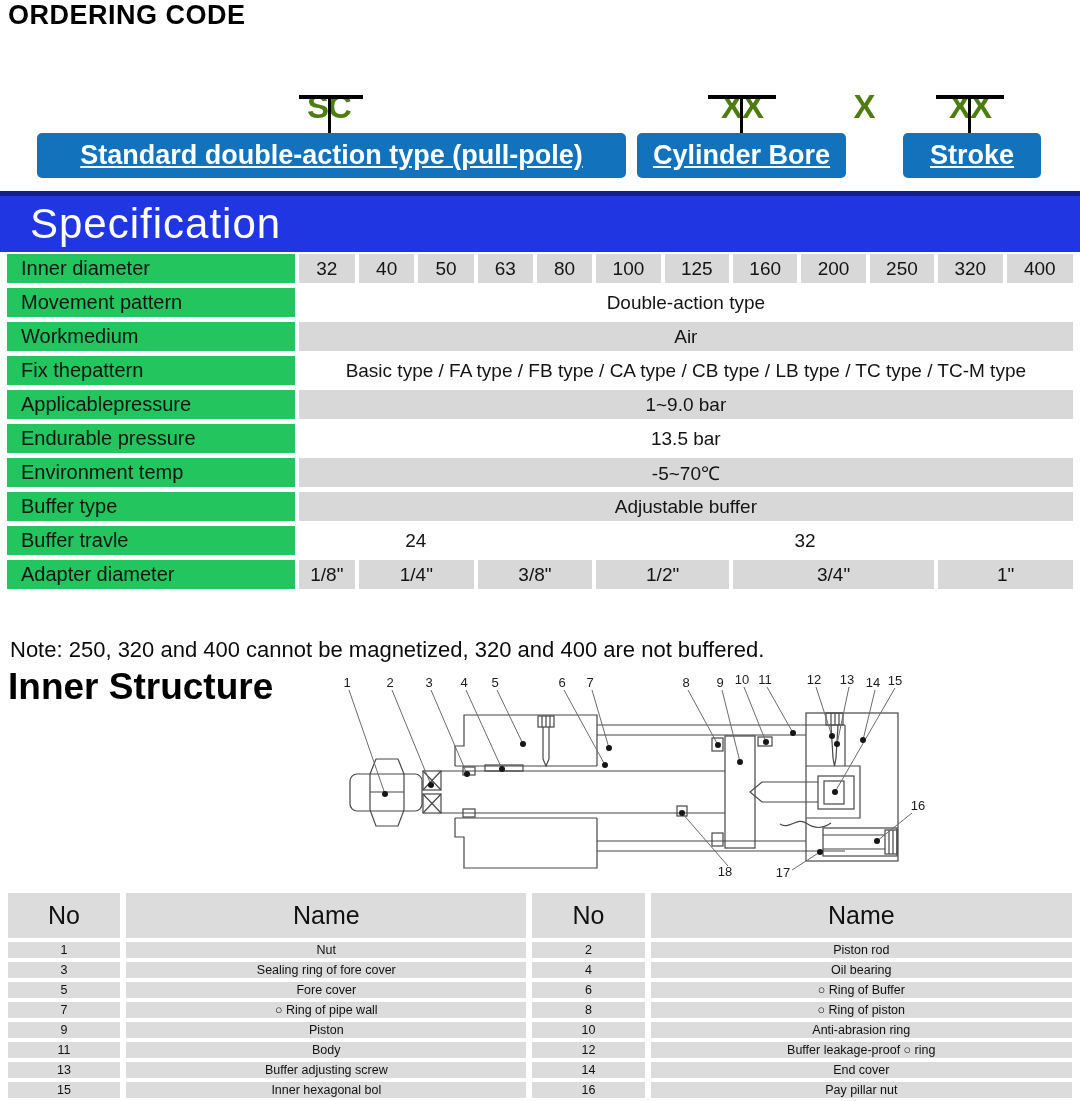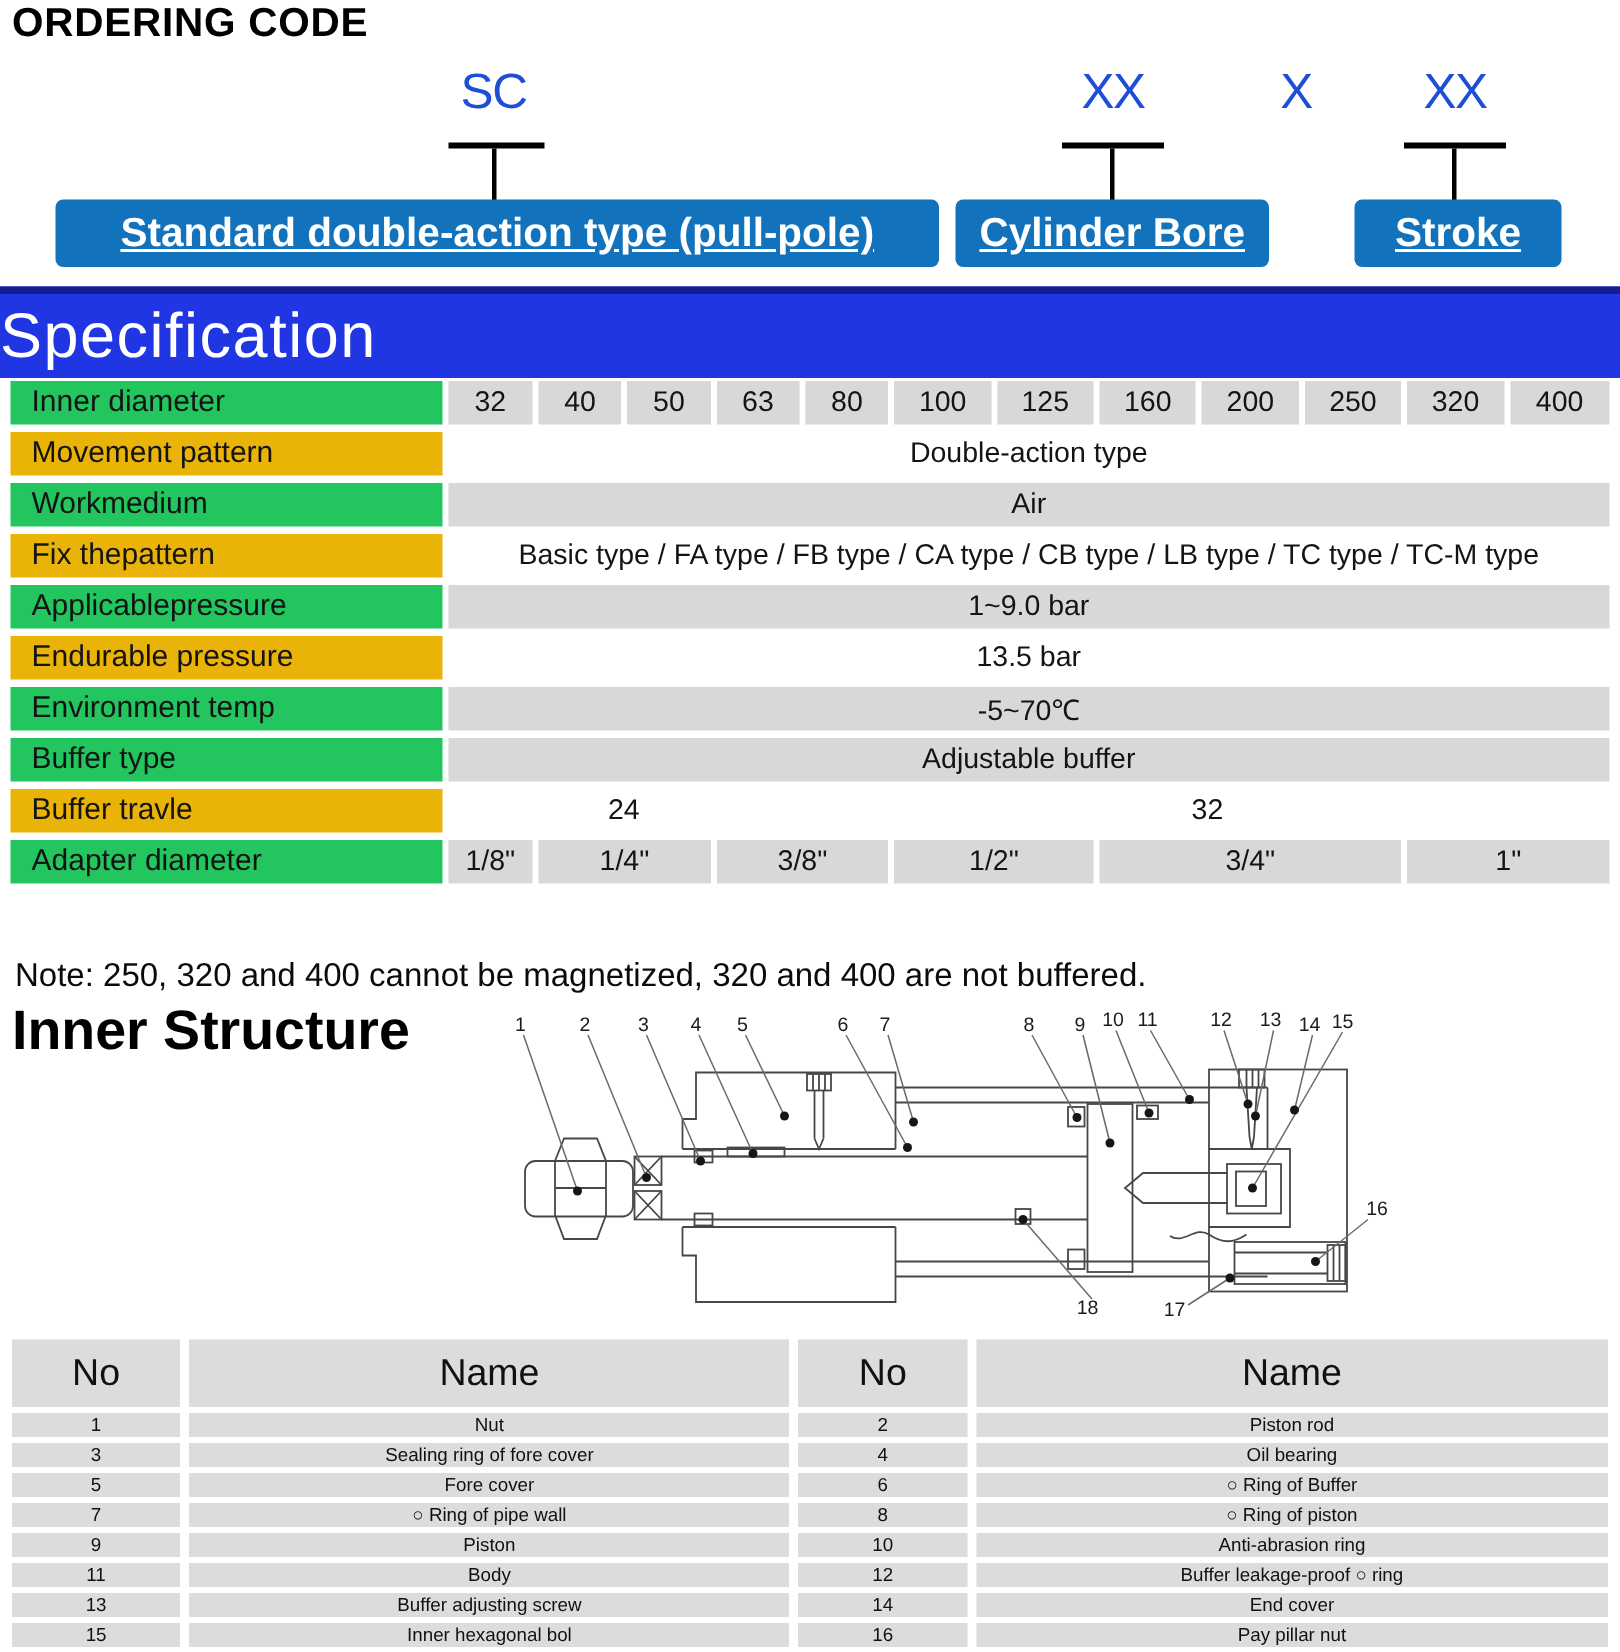--- a/index.html
+++ b/index.html
@@ -5,21 +5,21 @@
   * { margin:0; padding:0; box-sizing:border-box; }
   html,body { background:#ffffff; }
   body {
     width:1080px; height:1101px; position:relative; overflow:hidden;
     font-family:"Liberation Sans", sans-serif; color:#111;
   }
   .abs { position:absolute; }
 
   
   .ordering-title { left:8px; top:0px; font-size:27px; font-weight:bold; letter-spacing:0.5px; color:#000; }
-  .code { font-size:33px; font-weight:normal; color:#1d4ed8; text-align:center; letter-spacing:-1px; }
+  .code { font-size:33px; font-weight:bold; color:#4d7c0f; text-align:center; letter-spacing:-1px;margin-top:46px; }
   .code-sc { left:293px; top:42px; width:72px; }
   .code-xx1 { left:704px; top:42px; width:76px; }
   .code-x  { left:838px; top:42px; width:52px; }
   .code-xx2 { left:932px; top:42px; width:76px; }
   .underline { height:4px; background:#000; top:95px; }
   .ul-sc { left:299px; width:64px; }
   .ul-xx1 { left:708px; width:68px; }
   .ul-xx2 { left:936px; width:68px; }
   .vline { width:3px; background:#000; top:99px; height:36px; }
   .vl-sc { left:328px; }
@@ -32,32 +32,32 @@
   .box-1 { left:37px; width:589px; font-size:27px; }
   .box-2 { left:637px; width:209px; font-size:27px; }
   .box-3 { left:903px; width:138px; font-size:27px; }
 
   
   .spec-bar {
     left:0; top:191px; width:1080px; height:61px;
     background:#2136e3; border-top:5px solid #161d92;
     display:flex; align-items:center;
   }
-  .spec-bar-title { color:#fff; font-size:42px; letter-spacing:1px; }
+  .spec-bar-title { color:#fff; font-size:42px; padding-left:30px; letter-spacing:1px; }
 
   
   table.spec {
     position:absolute; left:3px; top:249px; width:1074px;
     border-collapse:separate; border-spacing:4px 5px; table-layout:fixed;
   }
   table.spec td { height:29px; text-align:center; font-size:19px; color:#141414; overflow:hidden; white-space:nowrap; }
   table.spec td.lbl { text-align:left; padding-left:14px; font-size:20px; }
   tr.odd td.lbl { background:#22c55e;margin-left:36px; }
   tr.odd td.val { background:#d8d8d8; }
-  tr.even td.lbl { background:#eab308; }
+  tr.even td.lbl { background:#22c55e; }
   tr.even td.val { background:#ffffff; }
   td.small { font-size:17px; }
 
   .note { left:10px; top:637px; font-size:22px; color:#0b0b0b; }
 
   
   .inner-title { left:8px; top:666px; font-size:37px; font-weight:bold; color:#000; }
   .diagram { left:300px; top:663px; width:660px; height:235px; }
 
   

